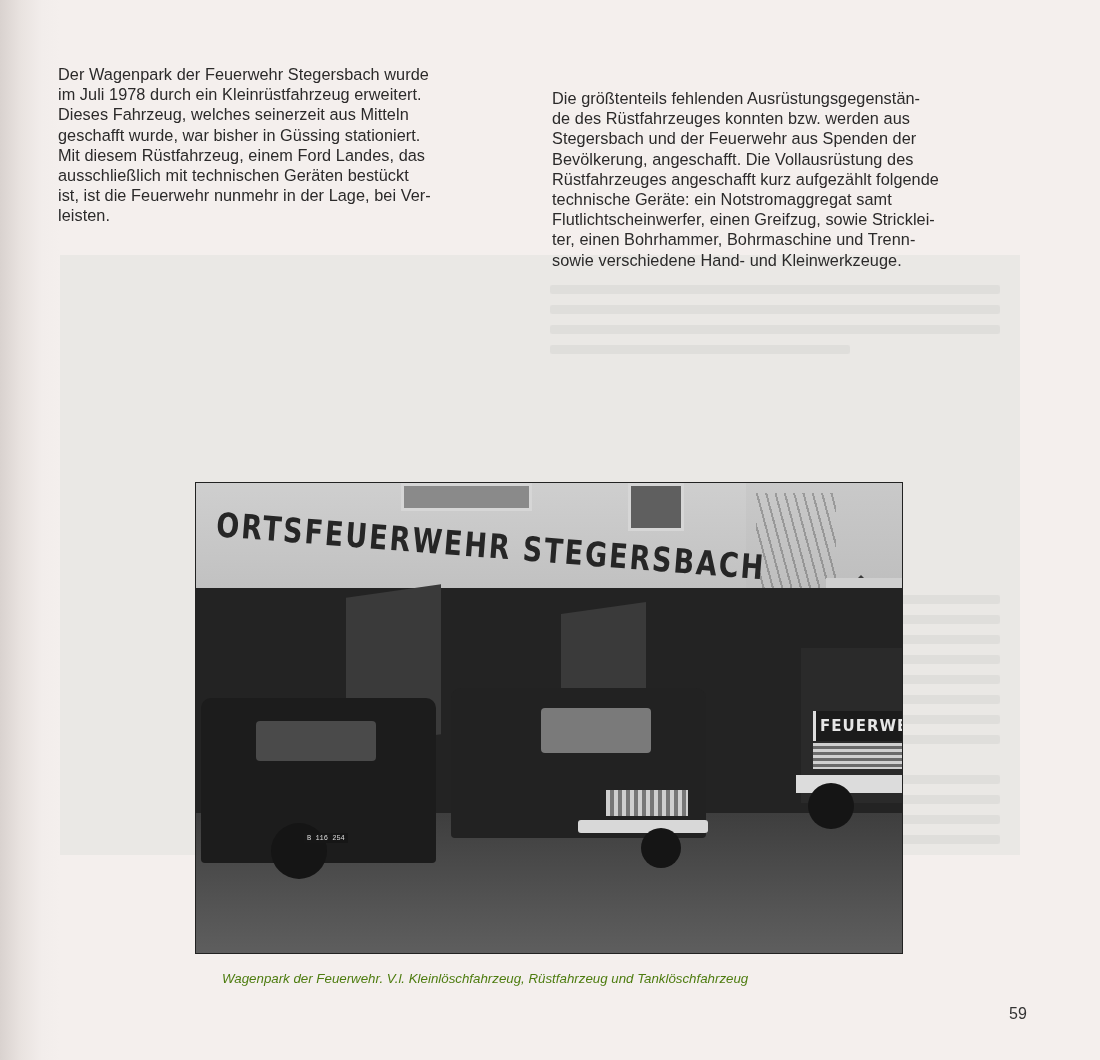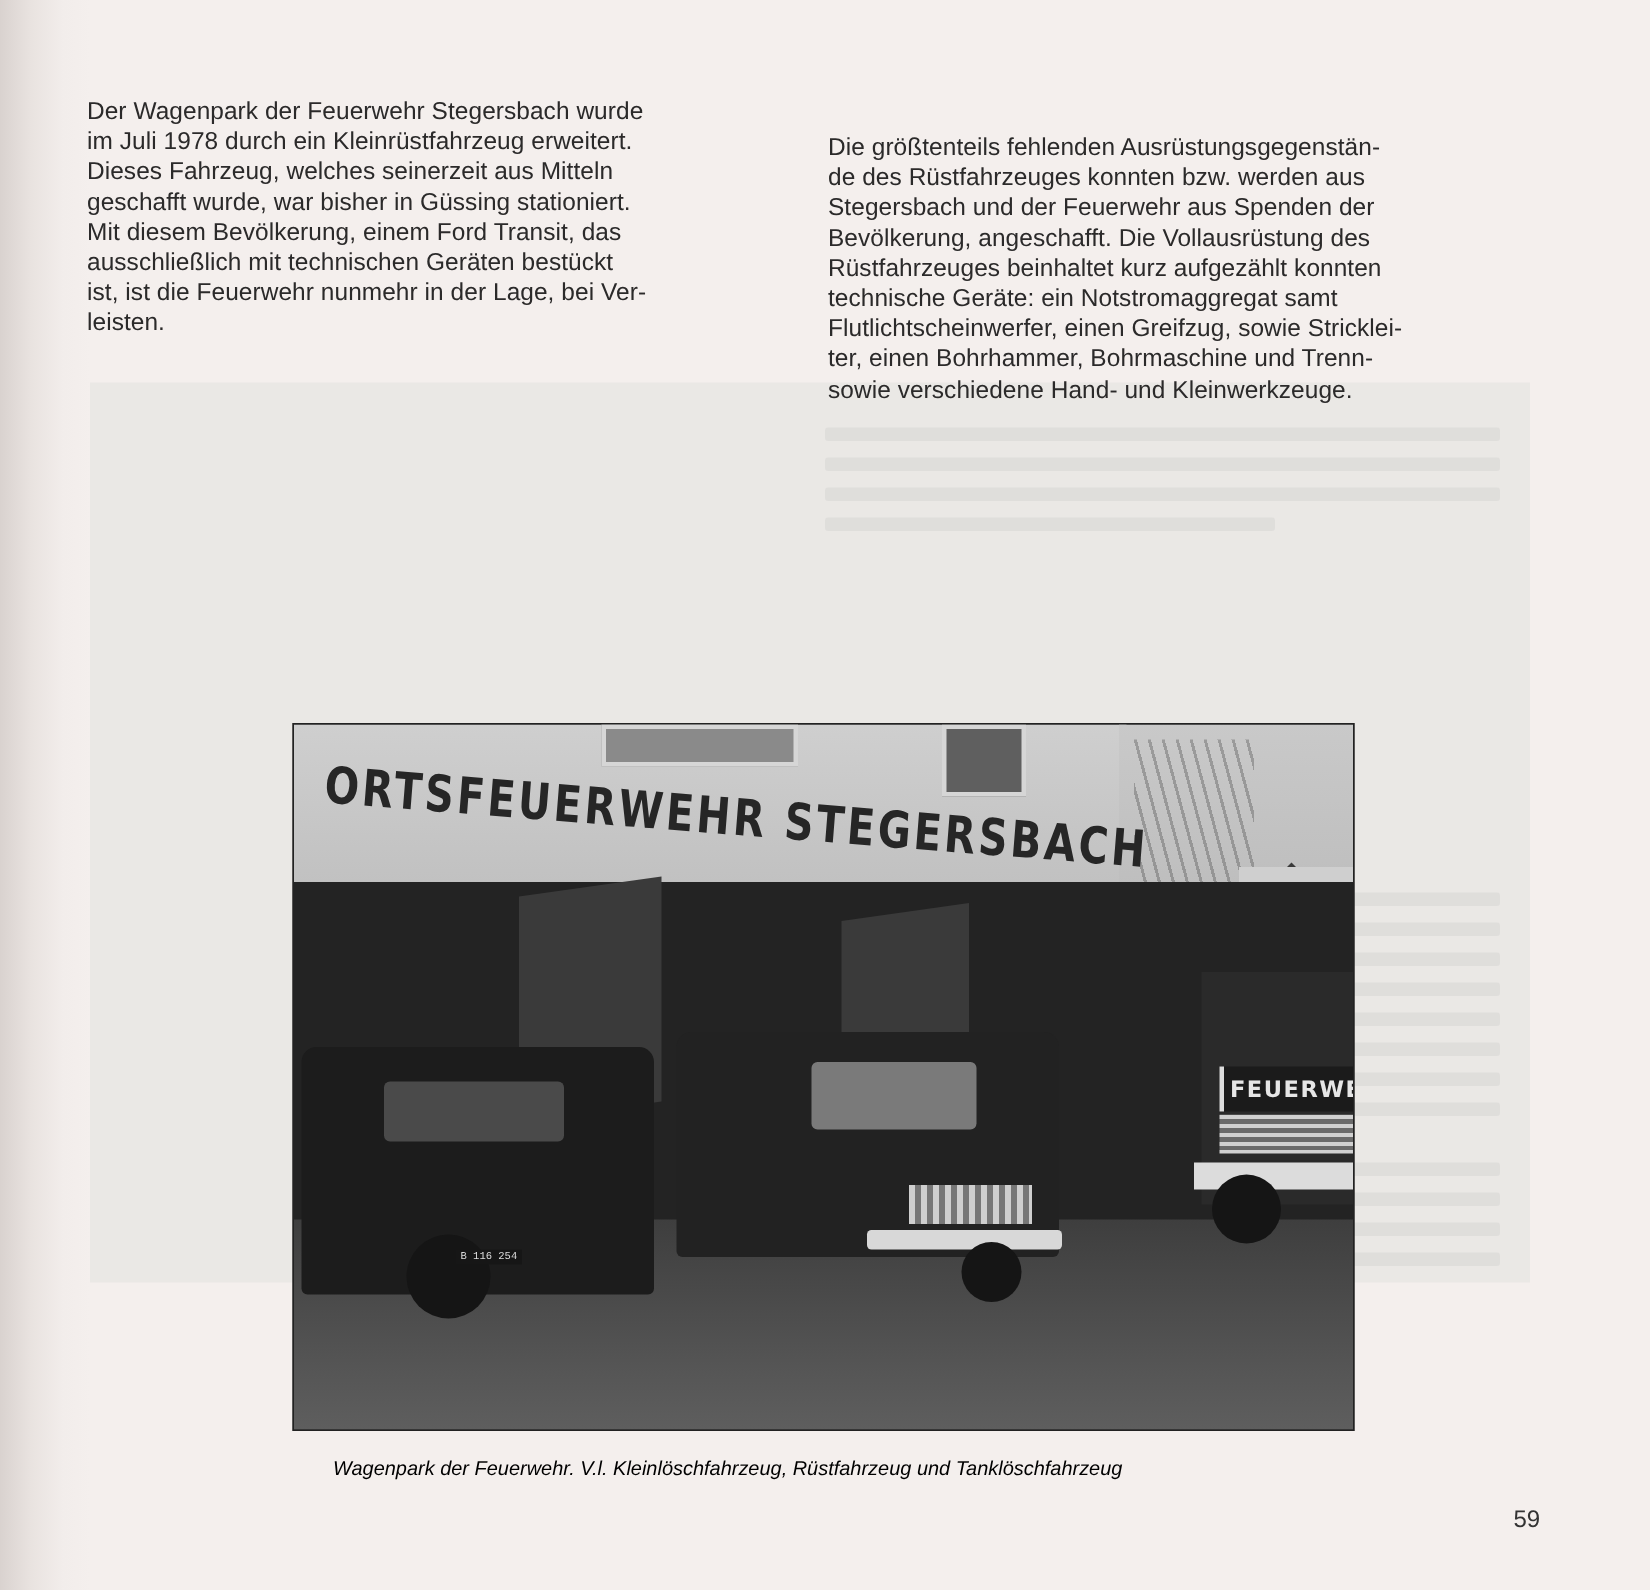--- a/index.html
+++ b/index.html
@@ -54,21 +54,21 @@
   .truck-cab { position:absolute; left:605px; top:165px; width:101px; height:155px; background:#2a2a2a; }
   .truck-label { position:absolute; left:617px; top:228px; width:89px; height:30px; background:#1b1b1b;
     color:#e6e6e6; font-family:"DejaVu Sans", sans-serif; font-weight:bold; font-size:15px; letter-spacing:1px;
     white-space:nowrap; overflow:hidden; padding-left:4px; line-height:30px; border-left:3px solid #ddd; }
   .truck-grille { position:absolute; left:617px; top:260px; width:89px; height:26px;
     background:repeating-linear-gradient(#d0d0d0 0 3px,#6a6a6a 3px 6px); }
   .truck-bumper { position:absolute; left:600px; top:292px; width:106px; height:18px; background:#dcdcdc; }
   .wheel { position:absolute; width:56px; height:56px; border-radius:50%; background:#151515; }
   .plate { position:absolute; font-size:7px; color:#ddd; background:#161616; padding:1px 3px; font-family:"Liberation Mono", monospace; }
   .caption {
-    position:absolute; left:222px; top:971px; font-style:italic; font-size:13.3px; color:#000000; white-space:nowrap;
+    position:absolute; left:222px; top:971px; font-style:italic; font-size:13.3px; color:#4d7c0f; white-space:nowrap;
   }
   .page-num { position:absolute; left:1009px; top:1005px; font-size:16px; color:#333; }
 </style>
 </head>
 <body>
 
 <div class="gutter"></div>
 <div class="ghost-band">
   <div class="ghost-line" style="left:490px;top:30px;width:450px"></div>
   <div class="ghost-line" style="left:490px;top:50px;width:450px"></div>
@@ -86,32 +86,32 @@
   <div class="ghost-line" style="left:840px;top:540px;width:100px"></div>
   <div class="ghost-line" style="left:840px;top:560px;width:100px"></div>
   <div class="ghost-line" style="left:840px;top:580px;width:100px"></div>
 </div>
 
 <div class="col left">
   <div>Der Wagenpark der Feuerwehr Stegersbach wurde</div>
   <div>im Juli 1978 durch ein Kleinrüstfahrzeug erweitert.</div>
   <div>Dieses Fahrzeug, welches seinerzeit aus Mitteln</div>
   <div>geschafft wurde, war bisher in Güssing stationiert.</div>
-  <div>Mit diesem Bevölkerung, einem Ford Transit, das</div>
+  <div>Mit diesem Rüstfahrzeug, einem Ford Landes, das</div>
   <div>ausschließlich mit technischen Geräten bestückt</div>
   <div>ist, ist die Feuerwehr nunmehr in der Lage, bei Ver-</div>
   <div>leisten.</div>
 </div>
 
 <div class="col right">
   <div>Die größtenteils fehlenden Ausrüstungsgegenstän-</div>
   <div>de des Rüstfahrzeuges konnten bzw. werden aus</div>
   <div>Stegersbach und der Feuerwehr aus Spenden der</div>
   <div>Bevölkerung, angeschafft. Die Vollausrüstung des</div>
-  <div>Rüstfahrzeuges beinhaltet kurz aufgezählt konnten</div>
+  <div>Rüstfahrzeuges angeschafft kurz aufgezählt folgende</div>
   <div>technische Geräte: ein Notstromaggregat samt</div>
   <div>Flutlichtscheinwerfer, einen Greifzug, sowie Stricklei-</div>
   <div>ter, einen Bohrhammer, Bohrmaschine und Trenn-</div>
   <div>sowie verschiedene Hand- und Kleinwerkzeuge.</div>
 </div>
 
 <div class="photo">
   <div class="facade"></div>
   <div class="sky"></div>
   <div class="tree"></div>

